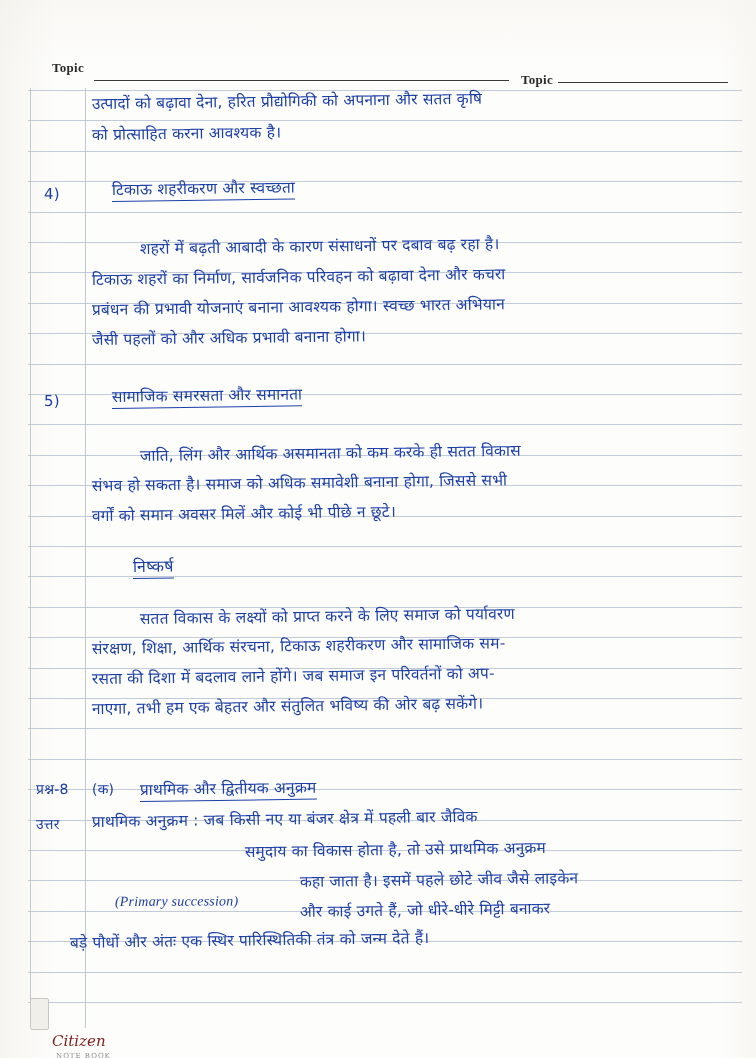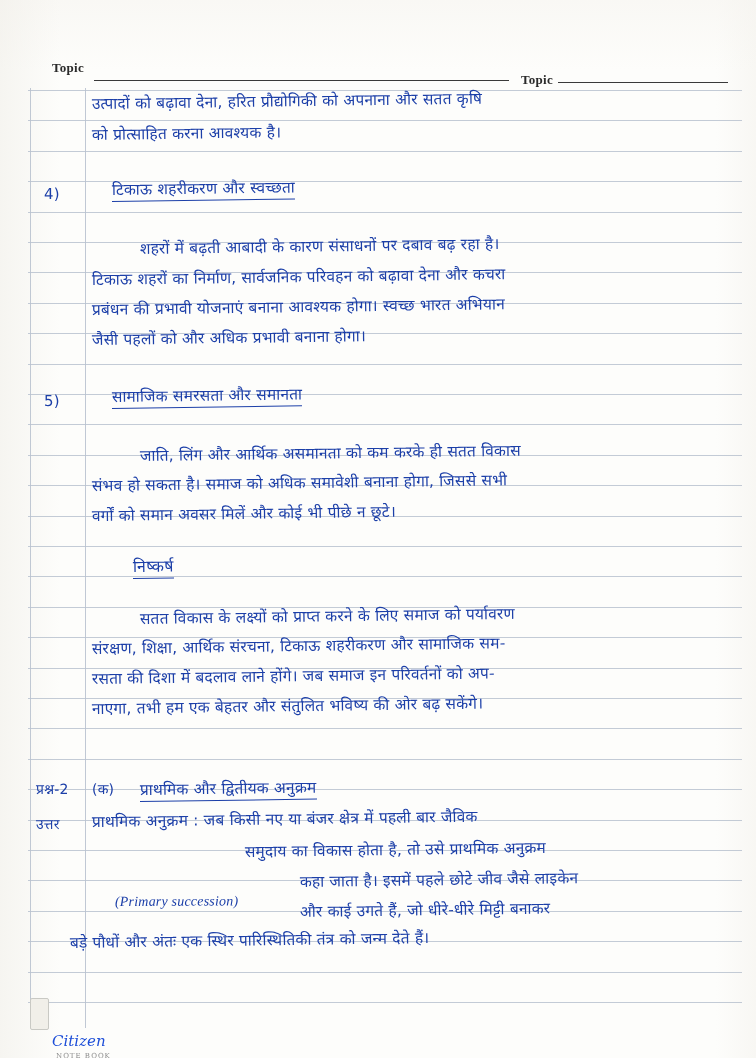--- a/index.html
+++ b/index.html
@@ -80,21 +80,21 @@
     font-size: 14px;
   }
   
   .brand {
     position: absolute;
     left: 52px;
     bottom: 8px;
     font-family: "DejaVu Serif", serif;
     font-style: italic;
     font-size: 15px;
-    color: #1d4ed8;
+    color: #7f1d1d;
   }
   .brand-sub {
     position: absolute;
     left: 56px;
     bottom: -2px;
     font-family: "DejaVu Serif", serif;
     font-size: 7px;
     color: #8a8a8a;
     letter-spacing: 1px;
   }
@@ -170,21 +170,21 @@
       <div class="hw tilt0" style="left: 44px; top: 392px; font-size: 15px;">5)</div>
       <div class="hw tilt1 under" style="left: 112px; top: 384.5px; font-size: 15.5px;">सामाजिक समरसता और समानता</div>
       <div class="hw tilt1" style="left: 140px; top: 443.5px; font-size: 15.5px;">जाति, लिंग और आर्थिक असमानता को कम करके ही सतत विकास</div>
       <div class="hw tilt1" style="left: 92px; top: 473.5px; font-size: 15.5px;">संभव हो सकता है। समाज को अधिक समावेशी बनाना होगा, जिससे सभी</div>
       <div class="hw tilt1" style="left: 92px; top: 503.5px; font-size: 15.5px;">वर्गों को समान अवसर मिलें और कोई भी पीछे न छूटे।</div>
       <div class="hw tilt1 under" style="left: 133px; top: 555px; font-size: 16px;">निष्कर्ष</div>
       <div class="hw tilt1" style="left: 140px; top: 606.5px; font-size: 15.5px;">सतत विकास के लक्ष्यों को प्राप्त करने के लिए समाज को पर्यावरण</div>
       <div class="hw tilt1" style="left: 92px; top: 636.5px; font-size: 15.5px;">संरक्षण, शिक्षा, आर्थिक संरचना, टिकाऊ शहरीकरण और सामाजिक सम-</div>
       <div class="hw tilt1" style="left: 92px; top: 666.5px; font-size: 15.5px;">रसता की दिशा में बदलाव लाने होंगे। जब समाज इन परिवर्तनों को अप-</div>
       <div class="hw tilt1" style="left: 92px; top: 696.5px; font-size: 15.5px;">नाएगा, तभी हम एक बेहतर और संतुलित भविष्य की ओर बढ़ सकेंगे।</div>
-      <div class="hw tilt0" style="left: 36px; top: 779px; font-size: 14px;">प्रश्न-2</div>
+      <div class="hw tilt0" style="left: 36px; top: 779px; font-size: 14px;">प्रश्न-8</div>
       <div class="hw tilt0" style="left: 92px; top: 779px; font-size: 14px;">(क)</div>
       <div class="hw tilt1 under" style="left: 140px; top: 777.5px; font-size: 15.5px;">प्राथमिक और द्वितीयक अनुक्रम</div>
       <div class="hw tilt0" style="left: 36px; top: 814px; font-size: 14px;">उत्तर</div>
       <div class="hw tilt1" style="left: 92px; top: 809.5px; font-size: 15.5px;">प्राथमिक अनुक्रम : जब किसी नए या बंजर क्षेत्र में पहली बार जैविक</div>
       <div class="hw tilt1" style="left: 245px; top: 839.5px; font-size: 15.5px;">समुदाय का विकास होता है, तो उसे प्राथमिक अनुक्रम</div>
       <div class="hw tilt1" style="left: 300px; top: 869.5px; font-size: 15.5px;">कहा जाता है। इसमें पहले छोटे जीव जैसे लाइकेन</div>
       <div class="hw tilt0 eng" style="left: 115px; top: 894px; font-size: 14px;">(Primary succession)</div>
       <div class="hw tilt1" style="left: 300px; top: 899.5px; font-size: 15.5px;">और काई उगते हैं, जो धीरे-धीरे मिट्टी बनाकर</div>
       <div class="hw tilt1" style="left: 70px; top: 930.5px; font-size: 15.5px;">बड़े पौधों और अंतः एक स्थिर पारिस्थितिकी तंत्र को जन्म देते हैं।</div>
     </div>

